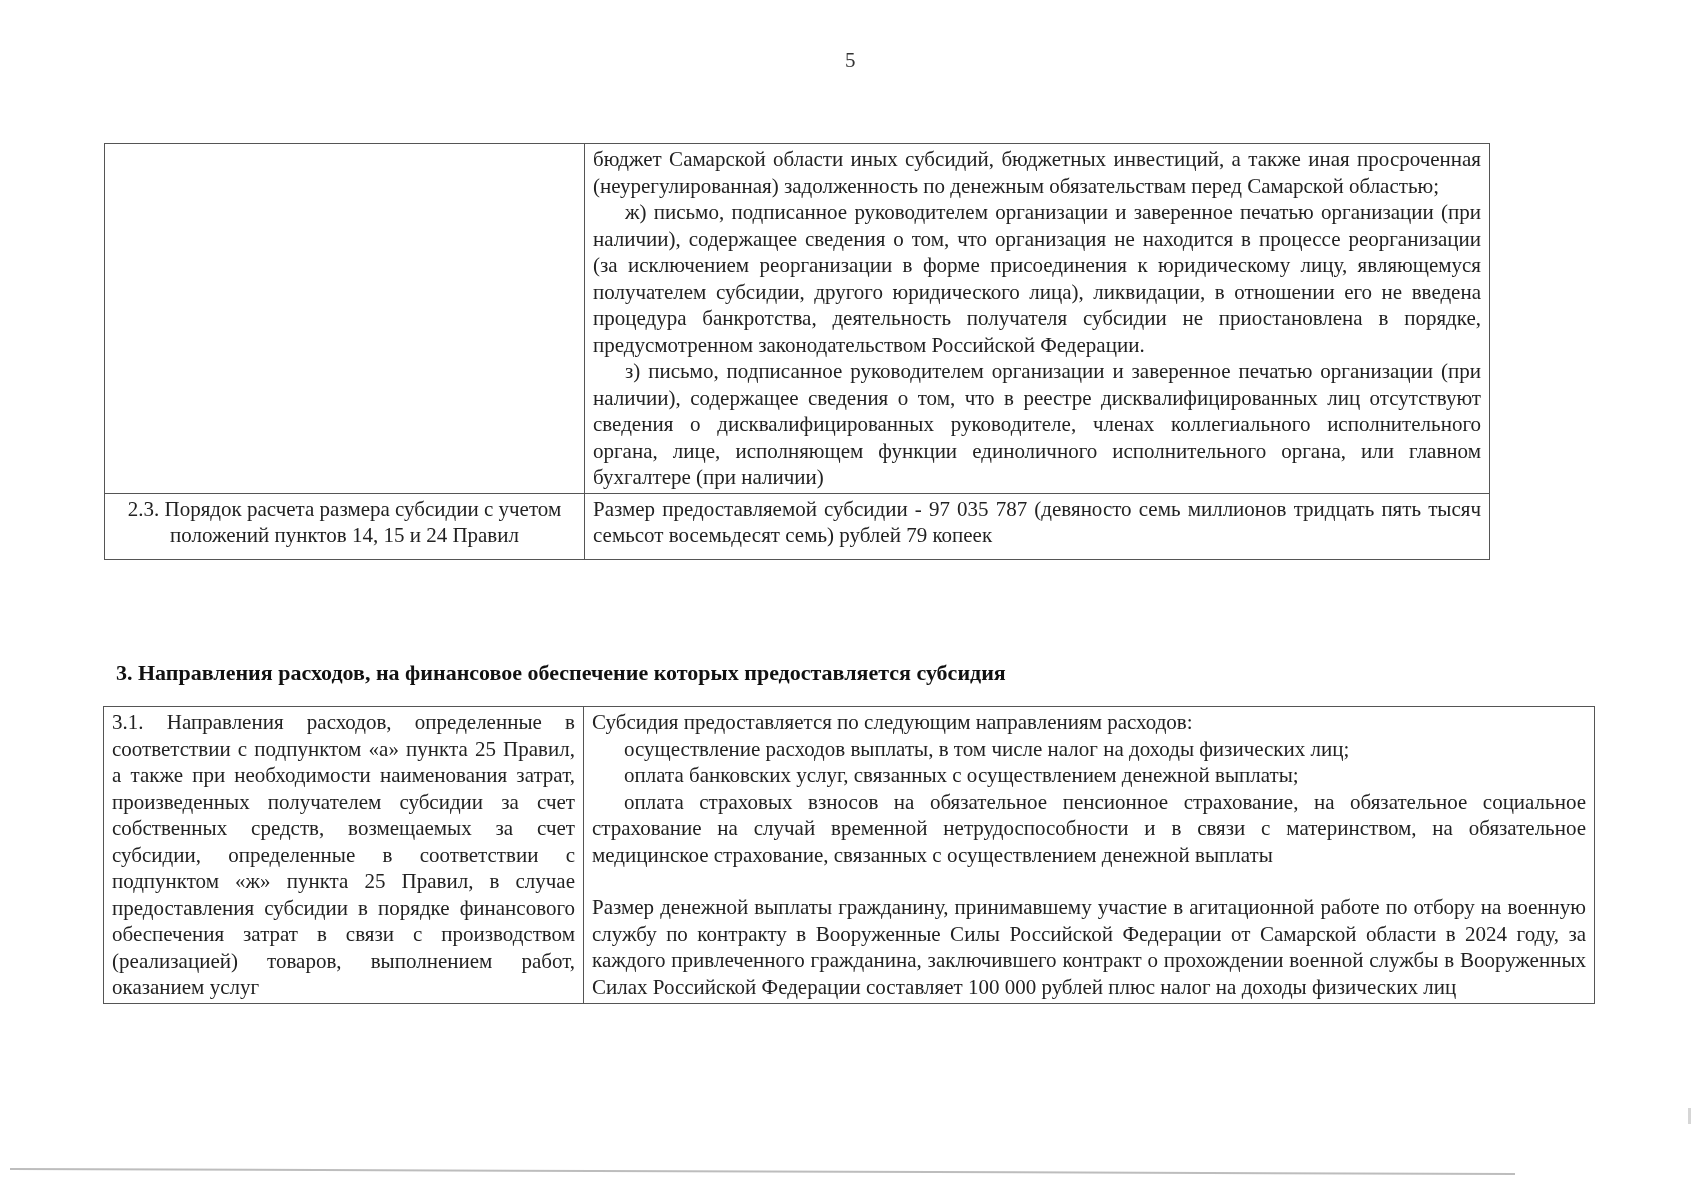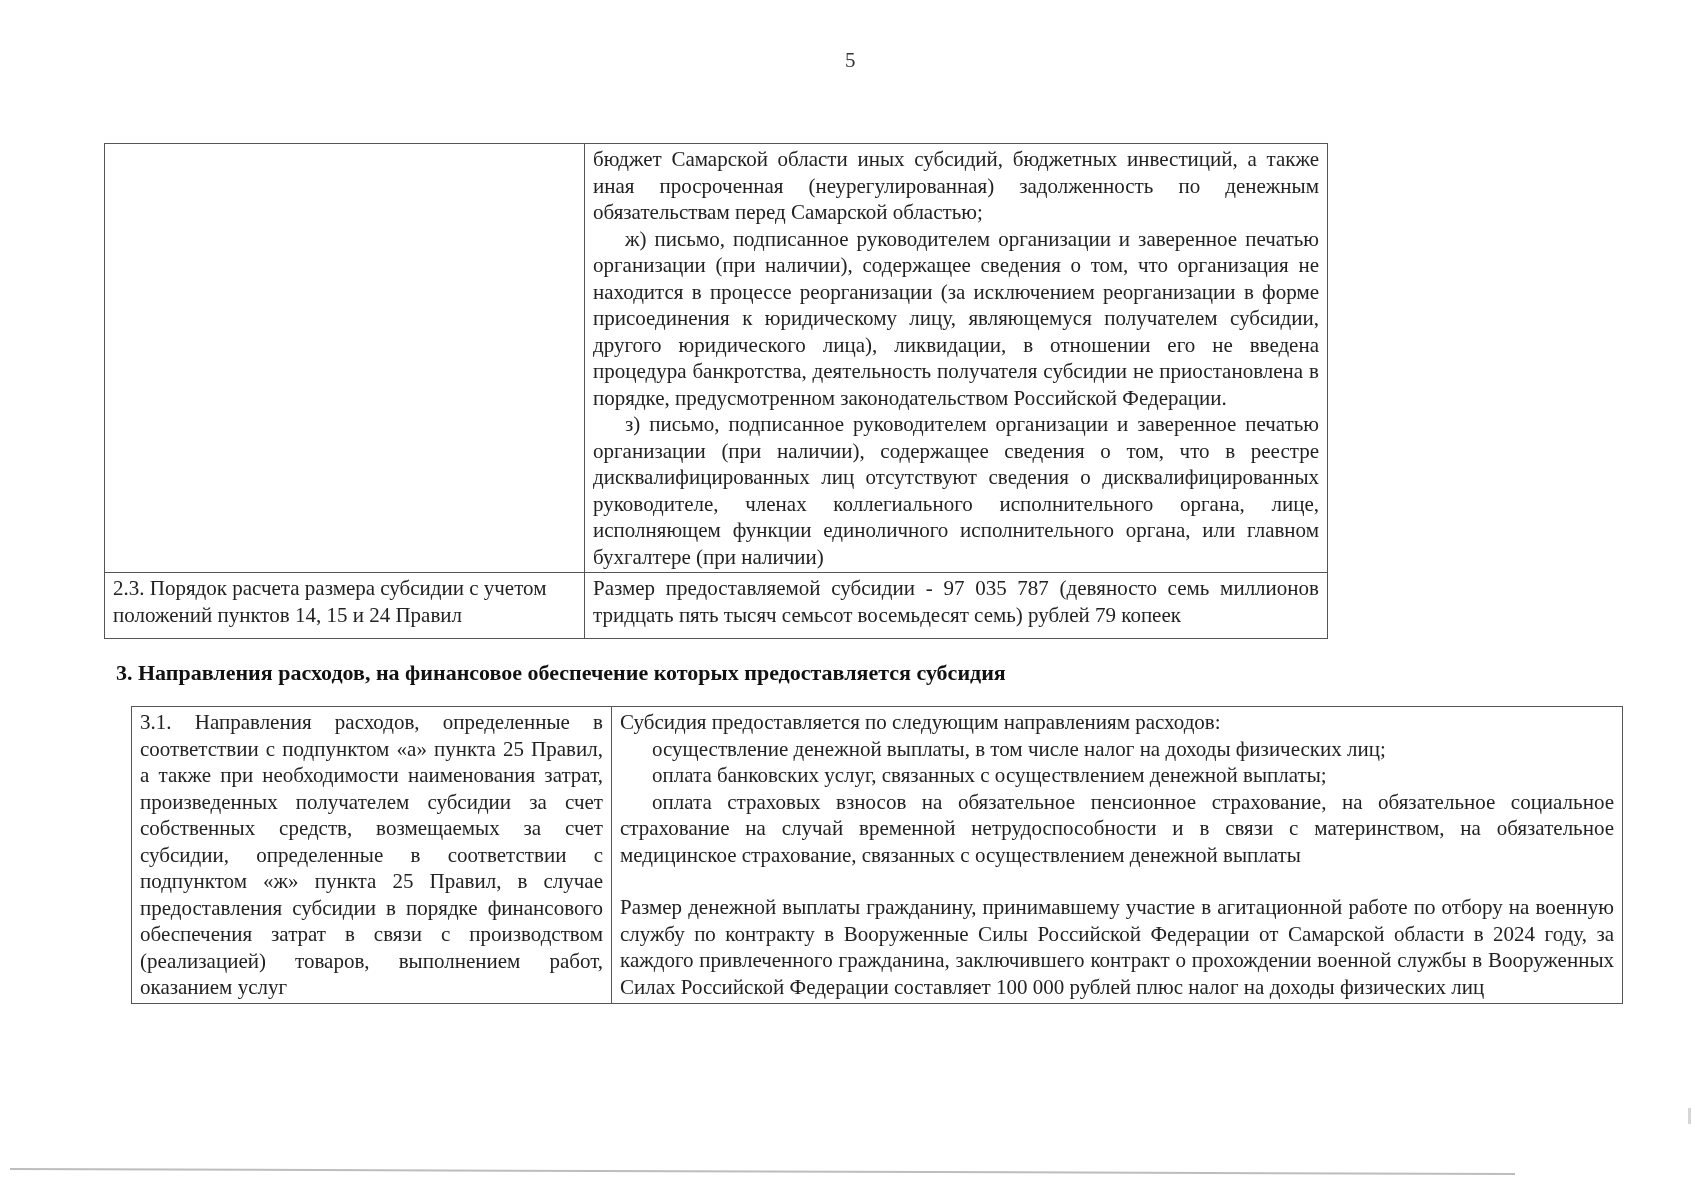--- a/index.html
+++ b/index.html
@@ -2,23 +2,23 @@
 <html><head>
 <meta charset="utf-8">
 <style>
   html, body { margin: 0; padding: 0; background: #ffffff; }
   body { width: 1695px; height: 1200px; position: relative; overflow: hidden;
          font-family: "Liberation Serif", "DejaVu Serif", serif; color: #1f1f1f; }
   .page-number { position: absolute; left: 845px; top: 48px; font-size: 21px; color: #333; }
   table.doc { position: absolute; border-collapse: collapse; table-layout: fixed; }
   table.doc td { border: 1.3px solid #555; vertical-align: top; padding: 2px 8px 2px 8px;
                  font-size: 21px; line-height: 26.5px; text-align: justify; color: #222; }
-  #t1 { left: 104px; top: 143px; width: 1224px; }
+  #t1 { left: 104px; top: 143px; width: 1386px; }
   #t1 col.c1 { width: 480px; }
-  #t2 { left: 103px; top: 706px; width: 1492px; margin-left: 28px; }
+  #t2 { left: 103px; top: 706px; width: 1492px; }
   #t2 col.c1 { width: 480px; }
   .para { margin: 0; }
   .indent { text-indent: 32px; }
   .gap { height: 26px; }
   .section-heading { position: absolute; left: 112px; top: 656px; font-size: 22px;
                      font-weight: bold; color: #111; margin: 4px; }
   .scan-line { position: absolute; left: 10px; top: 1168px; width: 1505px; height: 2px;
                background: #bdbdbd; transform: rotate(0.19deg); transform-origin: left center; }
   .edge-mark { position: absolute; left: 1688px; top: 1108px; width: 3px; height: 16px;
                background: #d6d6d6; }
@@ -36,42 +36,42 @@
   <tbody>
       <tr>
     <td></td>
     <td>
       <p class="para">бюджет Самарской области иных субсидий, бюджетных инвестиций, а также иная просроченная (неурегулированная) задолженность по денежным обязательствам перед Самарской областью;</p>
       <p class="para indent">ж) письмо, подписанное руководителем организации и заверенное печатью организации (при наличии), содержащее сведения о том, что организация не находится в процессе реорганизации (за исключением реорганизации в форме присоединения к юридическому лицу, являющемуся получателем субсидии, другого юридического лица), ликвидации, в отношении его не введена процедура банкротства, деятельность получателя субсидии не приостановлена в порядке, предусмотренном законодательством Российской Федерации.</p>
       <p class="para indent">з) письмо, подписанное руководителем организации и заверенное печатью организации (при наличии), содержащее сведения о том, что в реестре дисквалифицированных лиц отсутствуют сведения о дисквалифицированных руководителе, членах коллегиального исполнительного органа, лице, исполняющем функции единоличного исполнительного органа, или главном бухгалтере (при наличии)</p>
     </td>
   </tr>
   <tr>
-    <td style="text-align:left">2.3. Порядок расчета размера субсидии с учетом положений пунктов 14, 15 и 24 Правил</td>
+    <td style="text-align:center">2.3. Порядок расчета размера субсидии с учетом положений пунктов 14, 15 и 24 Правил</td>
     <td>
       <p class="para">Размер предоставляемой субсидии - 97 035 787 (девяносто семь миллионов тридцать пять тысяч семьсот восемьдесят семь) рублей 79 копеек</p>
       <div style="height:8px"></div>
     </td>
   </tr>
 </tbody>
   </table>
 
 <h3 class="section-heading">3. Направления расходов, на финансовое обеспечение которых предоставляется субсидия</h3>
 
 <table class="doc" id="t2">
   <colgroup>
       <col class="c1">
       <col class="c2">
     </colgroup>
   <tbody>
       <tr>
     <td>3.1. Направления расходов, определенные в соответствии с подпунктом «а» пункта 25 Правил, а также при необходимости наименования затрат, произведенных получателем субсидии за счет собственных средств, возмещаемых за счет субсидии, определенные в соответствии с подпунктом «ж» пункта 25 Правил, в случае предоставления субсидии в порядке финансового обеспечения затрат в связи с производством (реализацией) товаров, выполнением работ, оказанием услуг</td>
     <td>
       <p class="para">Субсидия предоставляется по следующим направлениям расходов:</p>
-      <p class="para indent">осуществление денежной выплаты, в том числе налог на доходы физических лиц;</p>
+      <p class="para indent">осуществление расходов выплаты, в том числе налог на доходы физических лиц;</p>
       <p class="para indent">оплата банковских услуг, связанных с осуществлением денежной выплаты;</p>
       <p class="para indent">оплата страховых взносов на обязательное пенсионное страхование, на обязательное социальное страхование на случай временной нетрудоспособности и в связи с материнством, на обязательное медицинское страхование, связанных с осуществлением денежной выплаты</p>
       <div class="gap"></div>
       <p class="para">Размер денежной выплаты гражданину, принимавшему участие в агитационной работе по отбору на военную службу по контракту в Вооруженные Силы Российской Федерации от Самарской области в 2024 году, за каждого привлеченного гражданина, заключившего контракт о прохождении военной службы в Вооруженных Силах Российской Федерации составляет 100 000 рублей плюс  налог на доходы физических лиц</p>
     </td>
   </tr>
 </tbody>
   </table>
 
 <div class="scan-line"></div>

